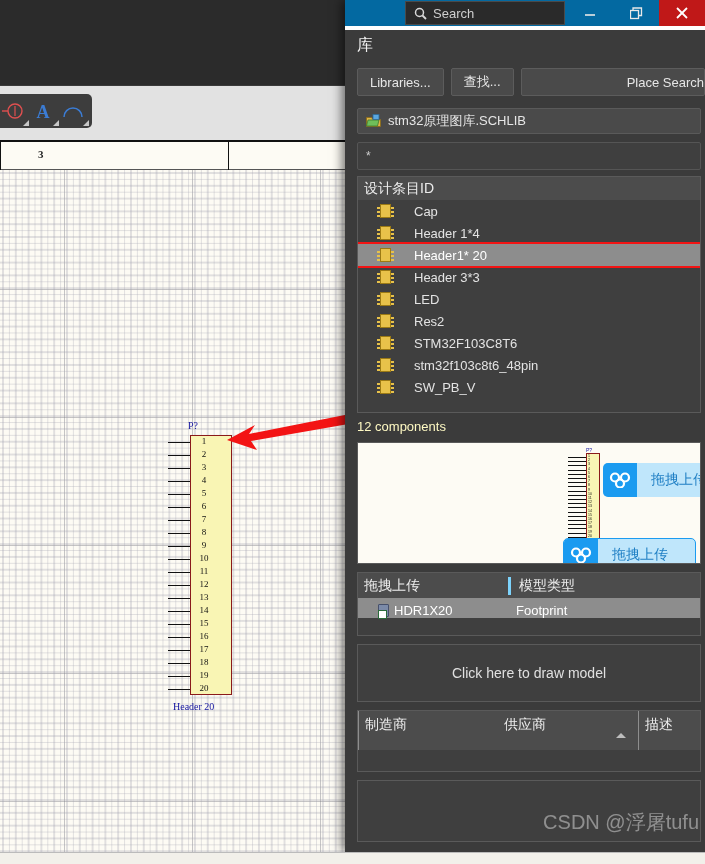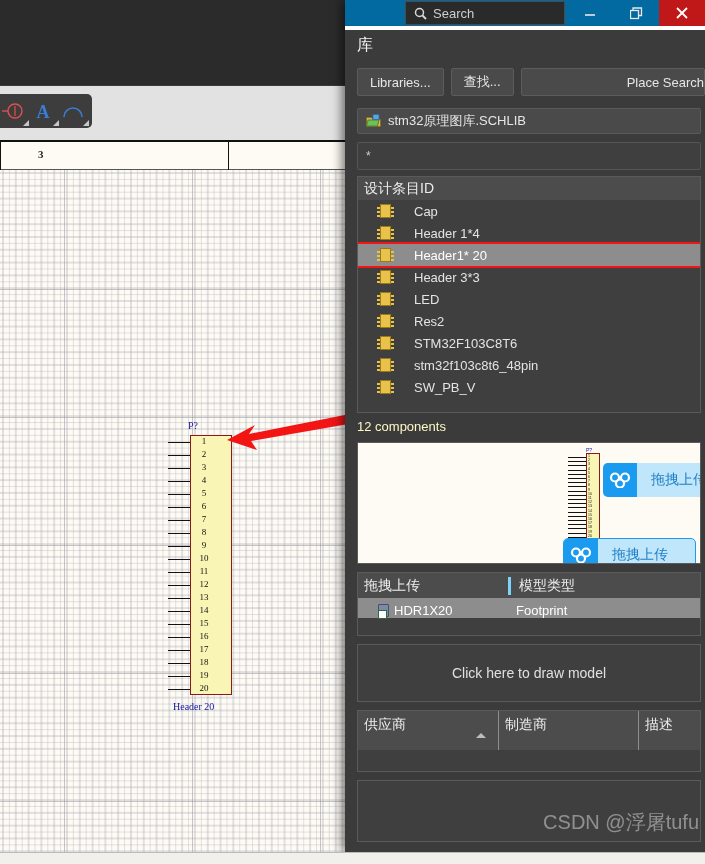--- a/index.html
+++ b/index.html
@@ -546,27 +546,27 @@
             <span class="fp-icon"></span>
             <span>HDR1X20</span>
           </div>
           <div class="mr-c2">Footprint</div>
         </div>
       </div>
 
     <div class="draw-model">Click here to draw model</div>
 
     <div class="sup-head">
+      <div class="sh-cell sh-c2">
+        <span>制造商</span>
+      </div>
       <div class="sh-cell sh-c1">
         <span>供应商</span>
         <span class="sort-caret"></span>
       </div>
-      <div class="sh-cell sh-c2">
-        <span>制造商</span>
-      </div>
       <div class="sh-cell sh-c3">
         <span>描述</span>
       </div>
     </div>
     <div class="sup-body"></div>
     <div class="sup-panel"></div>
 
     <div class="watermark">CSDN @浮屠tufu</div>
   </div>
 

